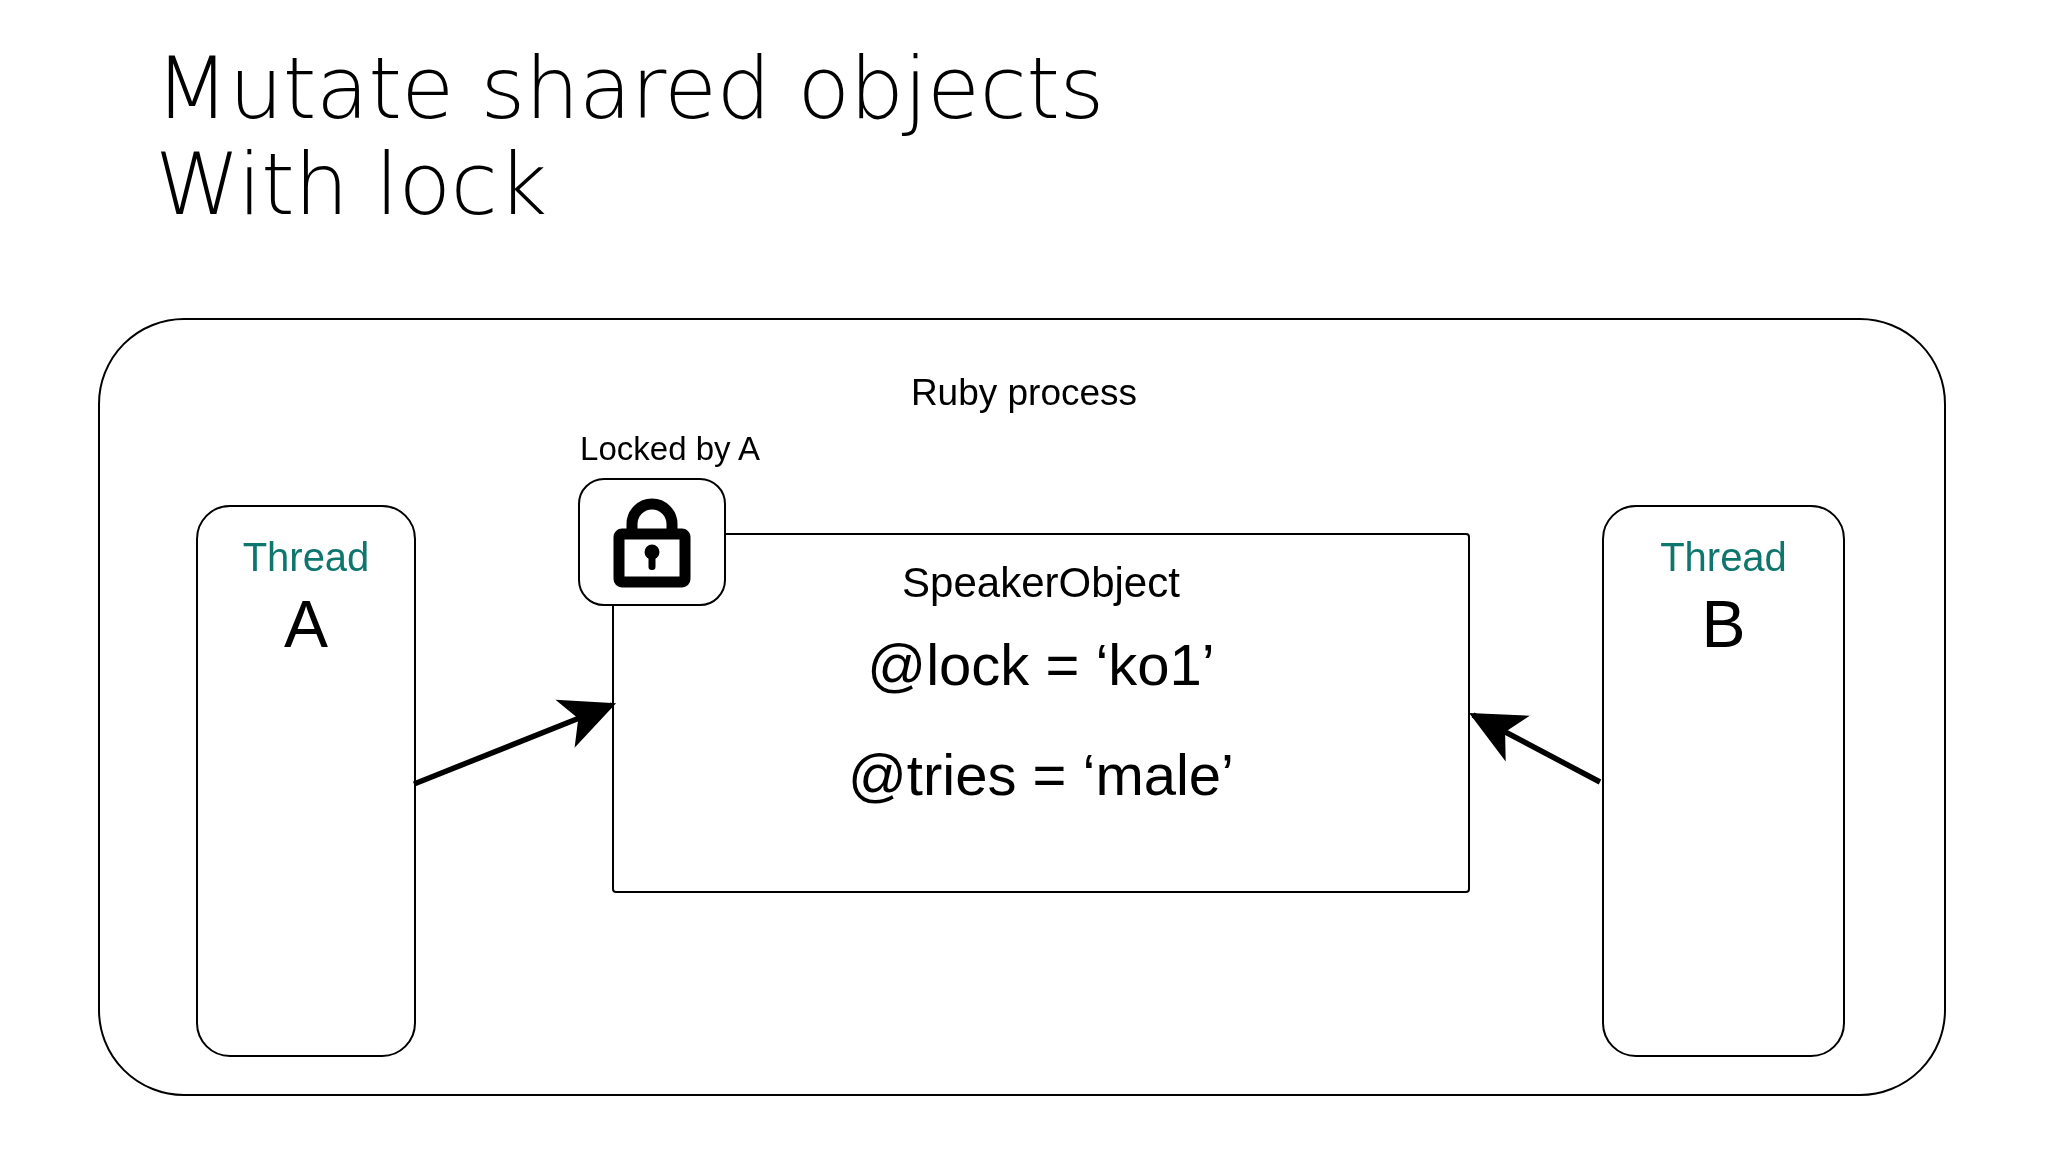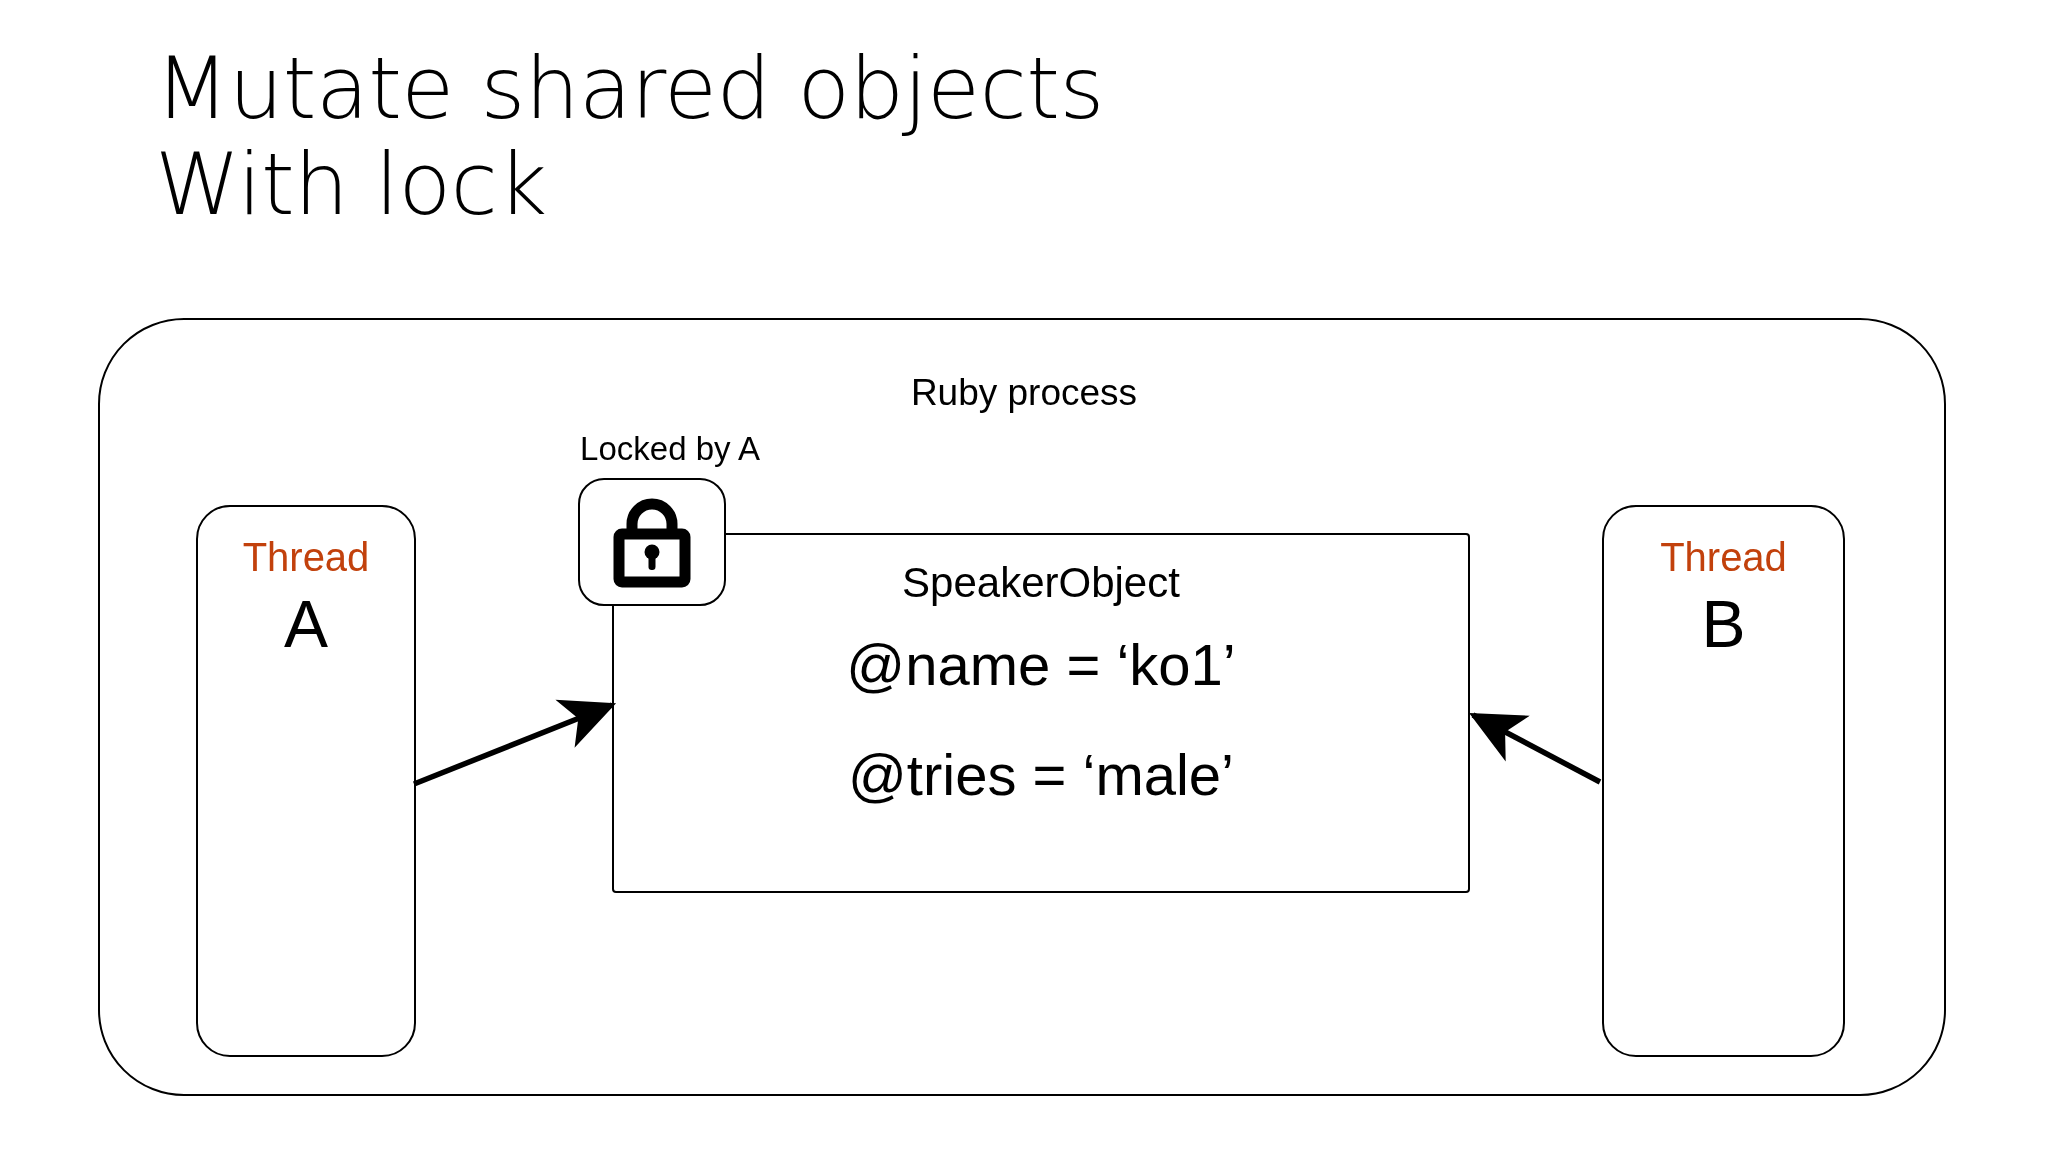--- a/index.html
+++ b/index.html
@@ -69,21 +69,21 @@
     flex-direction: column;
     align-items: center;
     padding-top: 28px;
   }
   .thread-a { left: 196px; top: 505px; width: 220px; height: 552px; }
   .thread-b { left: 1602px; top: 505px; width: 243px; height: 552px; }
   .thread-label {
     font-size: 40px;
     font-weight: 400;
     line-height: 1.1;
-    color: #c2410c;
+    color: #0f766e;
   }
   .thread-letter {
     font-size: 66px;
     font-weight: 400;
     line-height: 1.15;
     margin-top: 8px;
     color: #000000;
   }
 
   
@@ -193,21 +193,21 @@
     <div class="thread-letter">A</div>
   </div>
 
   <div class="thread-box thread-b">
     <div class="thread-label">Thread</div>
     <div class="thread-letter">B</div>
   </div>
 
   <div class="object-box">
     <div class="object-title">SpeakerObject</div>
-    <div class="object-field field-1">@name = ‘ko1’</div>
+    <div class="object-field field-1">@lock = ‘ko1’</div>
     <div class="object-field field-2">@tries = ‘male’</div>
   </div>
 
   <div class="lock-label">Locked by A</div>
   <div class="lock-badge">
     <span>
       <svg width="86" height="92" viewBox="0 0 86 92" aria-hidden="true">
 
         <path d="M23 40 V28 a20 20 0 0 1 40 0 V40" fill="none" stroke="#000000" stroke-width="11" stroke-linecap="butt"></path>
 

